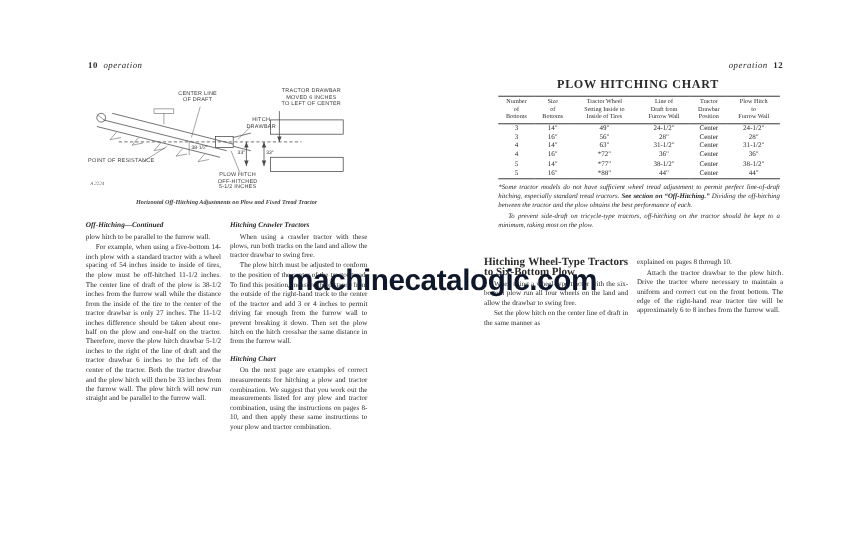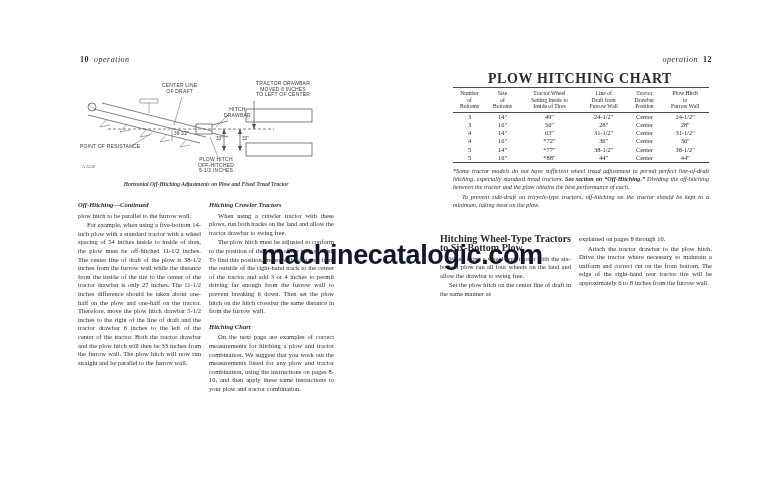--- a/index.html
+++ b/index.html
@@ -25,21 +25,21 @@
   .dmeas{position:absolute;font-family:"Liberation Sans",sans-serif;font-size:4.6px;color:#3a3a3a;}
   #fig-no{position:absolute;left:4px;bottom:10px;font-style:italic;font-size:4.5px;color:#555;}
   #diagram-caption{position:absolute;left:0;top:126px;width:256px;text-align:center;
           font-style:italic;font-weight:bold;font-size:5.6px;color:#3f3f3f;}
   #l-col1{left:0px;top:146px;width:123px;}
   #l-col2{left:131px;top:146px;width:125px;}
   
   #right-page{position:absolute;left:440px;top:55px;width:272px;height:400px;}
   #right-header{position:absolute;right:0;top:0;text-align:right;}
   #chart-title{position:absolute;left:15px;top:16px;width:250px;text-align:center;
-          font-weight:bold;font-size:14px;letter-spacing:.6px;}
+          font-weight:bold;font-size:11px;letter-spacing:.6px;}
   #chart-table{position:absolute;left:13px;top:32px;width:256px;border-collapse:collapse;
           font-size:6px;}
   #chart-table thead td{white-space:pre-line;text-align:center;line-height:6.6px;
           padding:2px 1px 2px 1px;font-size:5.6px;}
   #chart-table tbody td{text-align:center;font-size:6.4px;padding:0 1px;line-height:8.2px;}
   #chart-table thead{border-top:1.4px solid #4a4a4a;border-bottom:1px solid #4a4a4a;}
   #chart-table tbody{border-bottom:1.4px solid #4a4a4a;}
   #footnote{position:absolute;left:13px;top:112px;width:256px;font-style:italic;
           font-size:6.2px;line-height:8px;text-align:justify;}
   #footnote p{margin:0 0 2px 0;}

